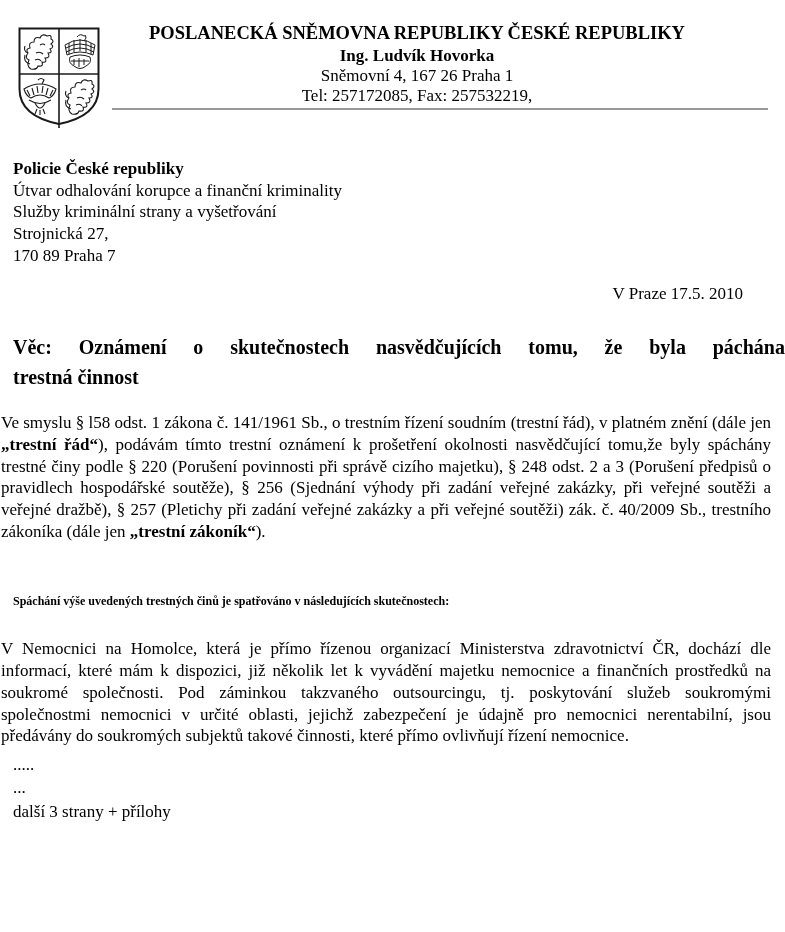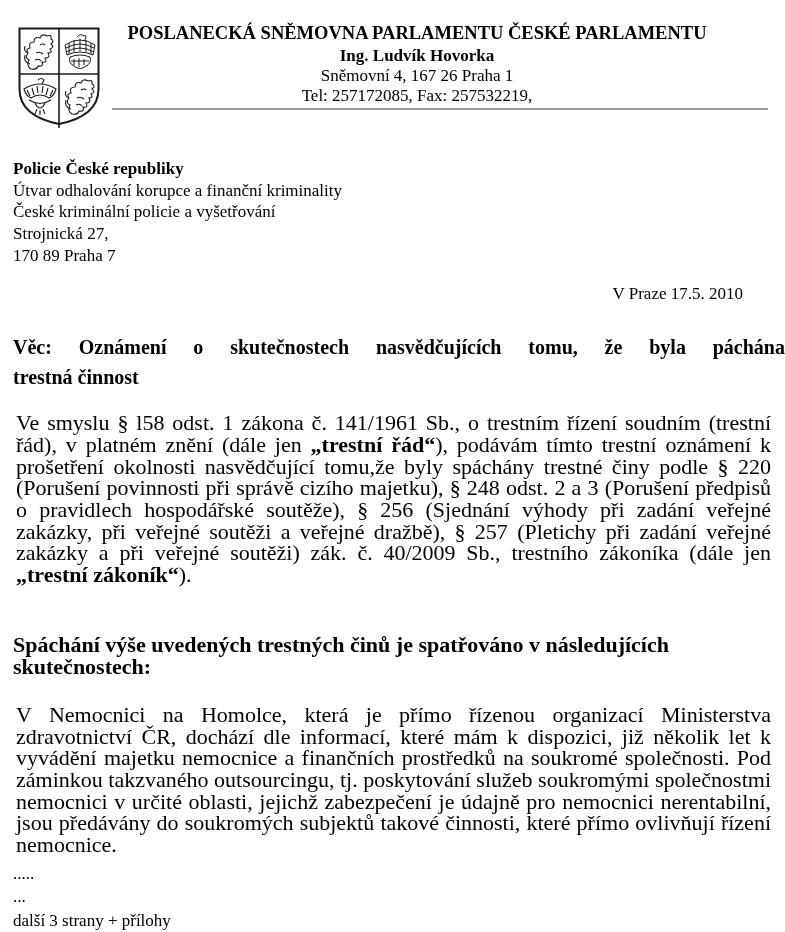--- a/index.html
+++ b/index.html
@@ -63,28 +63,28 @@
     margin: 28px 0 0 13px;
     font-size: 20px;
     font-weight: bold;
     line-height: 30px;
   }
   .subject-line1 {
     text-align: justify;
     text-align-last: justify;
   }
   .para {
-    margin: 20px 14px 0 16px;
-    font-size: 22px;
+    margin: 20px 14px 0 1px;
+    font-size: 17px;
     line-height: 21.7px;
     text-align: justify;
   }
   .section-heading {
     margin: 48px 15px 0 13px;
-    font-size: 22px;
+    font-size: 12px;
     line-height: 22px;
     font-weight: bold;
   }
   .para2 { margin-top: 26px; }
   .trailing {
     margin: 6px 15px 0 13px;
     font-size: 17px;
     line-height: 23.5px;
   }
 </style>
@@ -126,34 +126,34 @@
 
       <g stroke-width="1.1" transform="translate(44,48)">
         <path d="M10,39 Q5,36 8,30 Q3,28 7,23 Q4,19 9,18 Q7,12 13,12 Q13,6 19,8 Q21,3 26,6 Q31,4 30,9 Q34,11 30,14 Q34,17 29,19 Q32,23 27,23 Q30,28 24,28 Q27,33 21,32 Q23,37 17,36 Q16,40 10,39 Z"></path>
         <path d="M9,34 Q2,32 4,25 M7,23 Q2,21 4,16"></path>
         <path d="M19,15 Q22,13 24,15 M15,23 Q19,21 22,24 M14,30 Q18,28 20,31"></path>
       </g>
     </g>
   </svg>
 
   <div class="letterhead-text">
-    <div class="org-title">POSLANECKÁ SNĚMOVNA PARLAMENTU ČESKÉ PARLAMENTU</div>
+    <div class="org-title">POSLANECKÁ SNĚMOVNA REPUBLIKY ČESKÉ REPUBLIKY</div>
     <div class="person">Ing. Ludvík Hovorka</div>
     <div class="hdr-line">Sněmovní 4, 167 26 Praha 1</div>
     <div class="hdr-line">Tel: 257172085,  Fax: 257532219,</div>
   </div>
 </div>
 
 <div class="rule"></div>
 
 <div class="recipient">
   <div class="recipient-name">Policie České republiky</div>
   <div>
       <div>Útvar odhalování korupce a finanční kriminality</div>
-      <div>České kriminální policie a vyšetřování</div>
+      <div>Služby kriminální strany a vyšetřování</div>
       <div>Strojnická 27,</div>
       <div>170 89 Praha 7</div>
     </div>
 </div>
 
 <div class="dateline">V Praze 17.5. 2010</div>
 
 <div class="subject">
   <div class="subject-line1">Věc: Oznámení o skutečnostech nasvědčujících tomu, že byla páchána</div>
   <div>trestná činnost</div>

